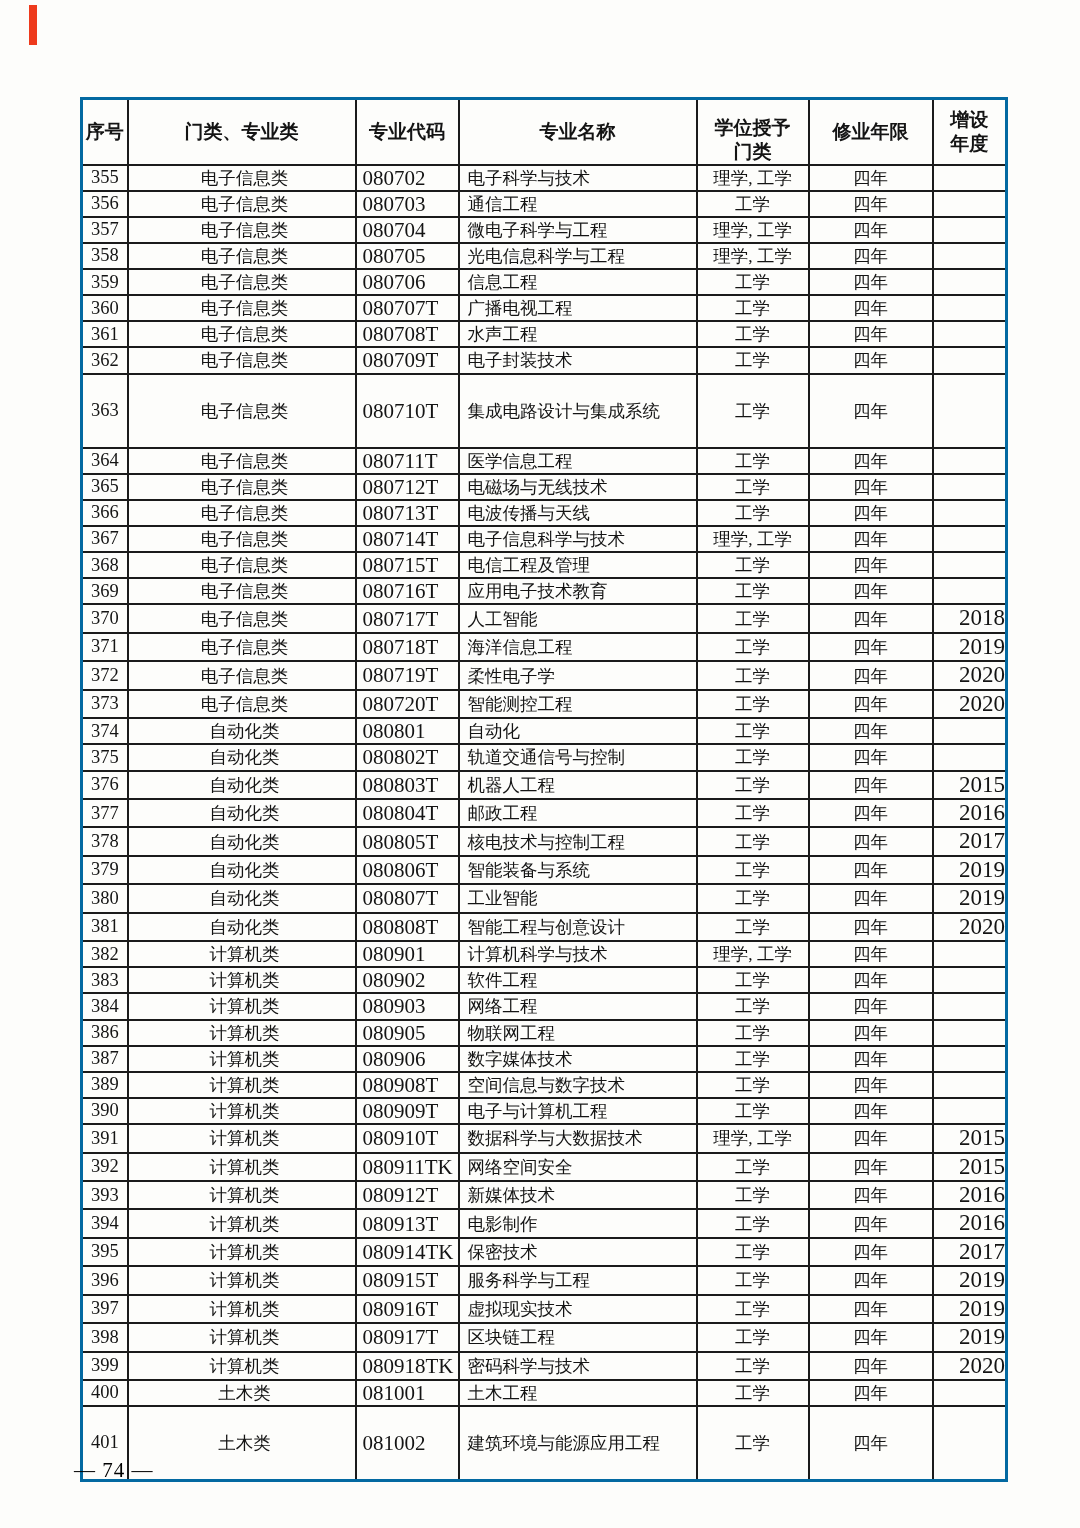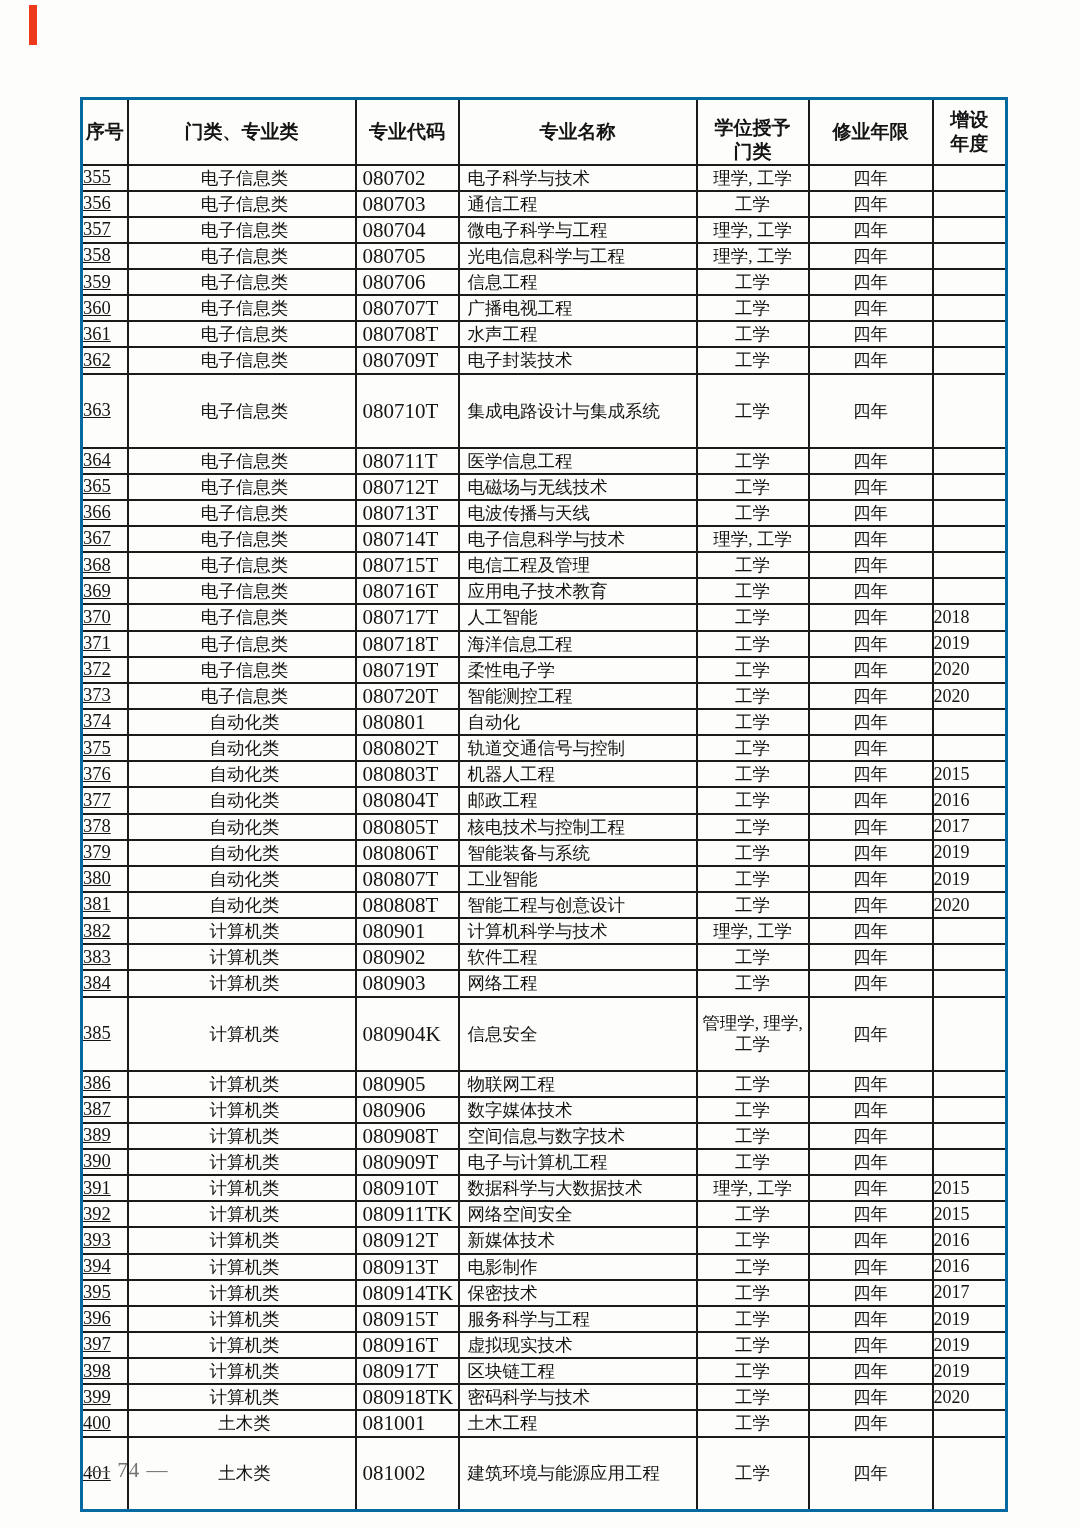--- a/index.html
+++ b/index.html
@@ -41,34 +41,33 @@
     line-height: 1.25;
   }
   .wrap4 { display: inline-block; width: 82px; margin-top: 16px; }
   .wrap2 { display: inline-block; width: 44px; }
   tbody td {
     height: 23px;
     font-size: 17.5px;
     line-height: 1.15;
   }
   tbody tr.tall td { height: 74px; }
-  td.col-no        { text-align: left; font-size: 18.5px; text-decoration: underline; }
+  td.col-no        { text-align: center; font-size: 18.5px; }
   td.col-category  { text-align: center; padding-left: 6px; }
   td.col-code      { text-align: left; padding-left: 6px; font-size: 21px; }
   td.col-name      { text-align: left; padding-left: 8px; }
   td.col-degree    { text-align: center; padding: 0 4px; }
   td.col-years     { text-align: center; margin-top: 32px; }
-  td.col-year_added{ text-align: left; font-size: 18px; }
+  td.col-year_added{ text-align: right; font-size: 23px; }
   .page-number {
     position: absolute;
     left: 74px; top: 1458px;
     font-size: 21px;
     letter-spacing: 1px;
-    color: #737373;
-    margin-left: 15px;
+    color: #000000;
   }
 </style>
 </head>
 <body>
 
 <div class="red-mark" style="background: rgb(238, 58, 28);"></div>
 
 <div class="table-wrap">
   <table>
     <colgroup>
@@ -355,29 +354,20 @@
         </tr>
         <tr>
           <td class="col-no">384</td>
           <td class="col-category">计算机类</td>
           <td class="col-code">080903</td>
           <td class="col-name">网络工程</td>
           <td class="col-degree">工学</td>
           <td class="col-years">四年</td>
           <td class="col-year_added"></td>
         </tr>
-        <tr class="tall">
-          <td class="col-no">385</td>
-          <td class="col-category">计算机类</td>
-          <td class="col-code">080904K</td>
-          <td class="col-name">信息安全</td>
-          <td class="col-degree">管理学, 理学, 工学</td>
-          <td class="col-years">四年</td>
-          <td class="col-year_added"></td>
-        </tr>
         <tr>
           <td class="col-no">386</td>
           <td class="col-category">计算机类</td>
           <td class="col-code">080905</td>
           <td class="col-name">物联网工程</td>
           <td class="col-degree">工学</td>
           <td class="col-years">四年</td>
           <td class="col-year_added"></td>
         </tr>
         <tr>

